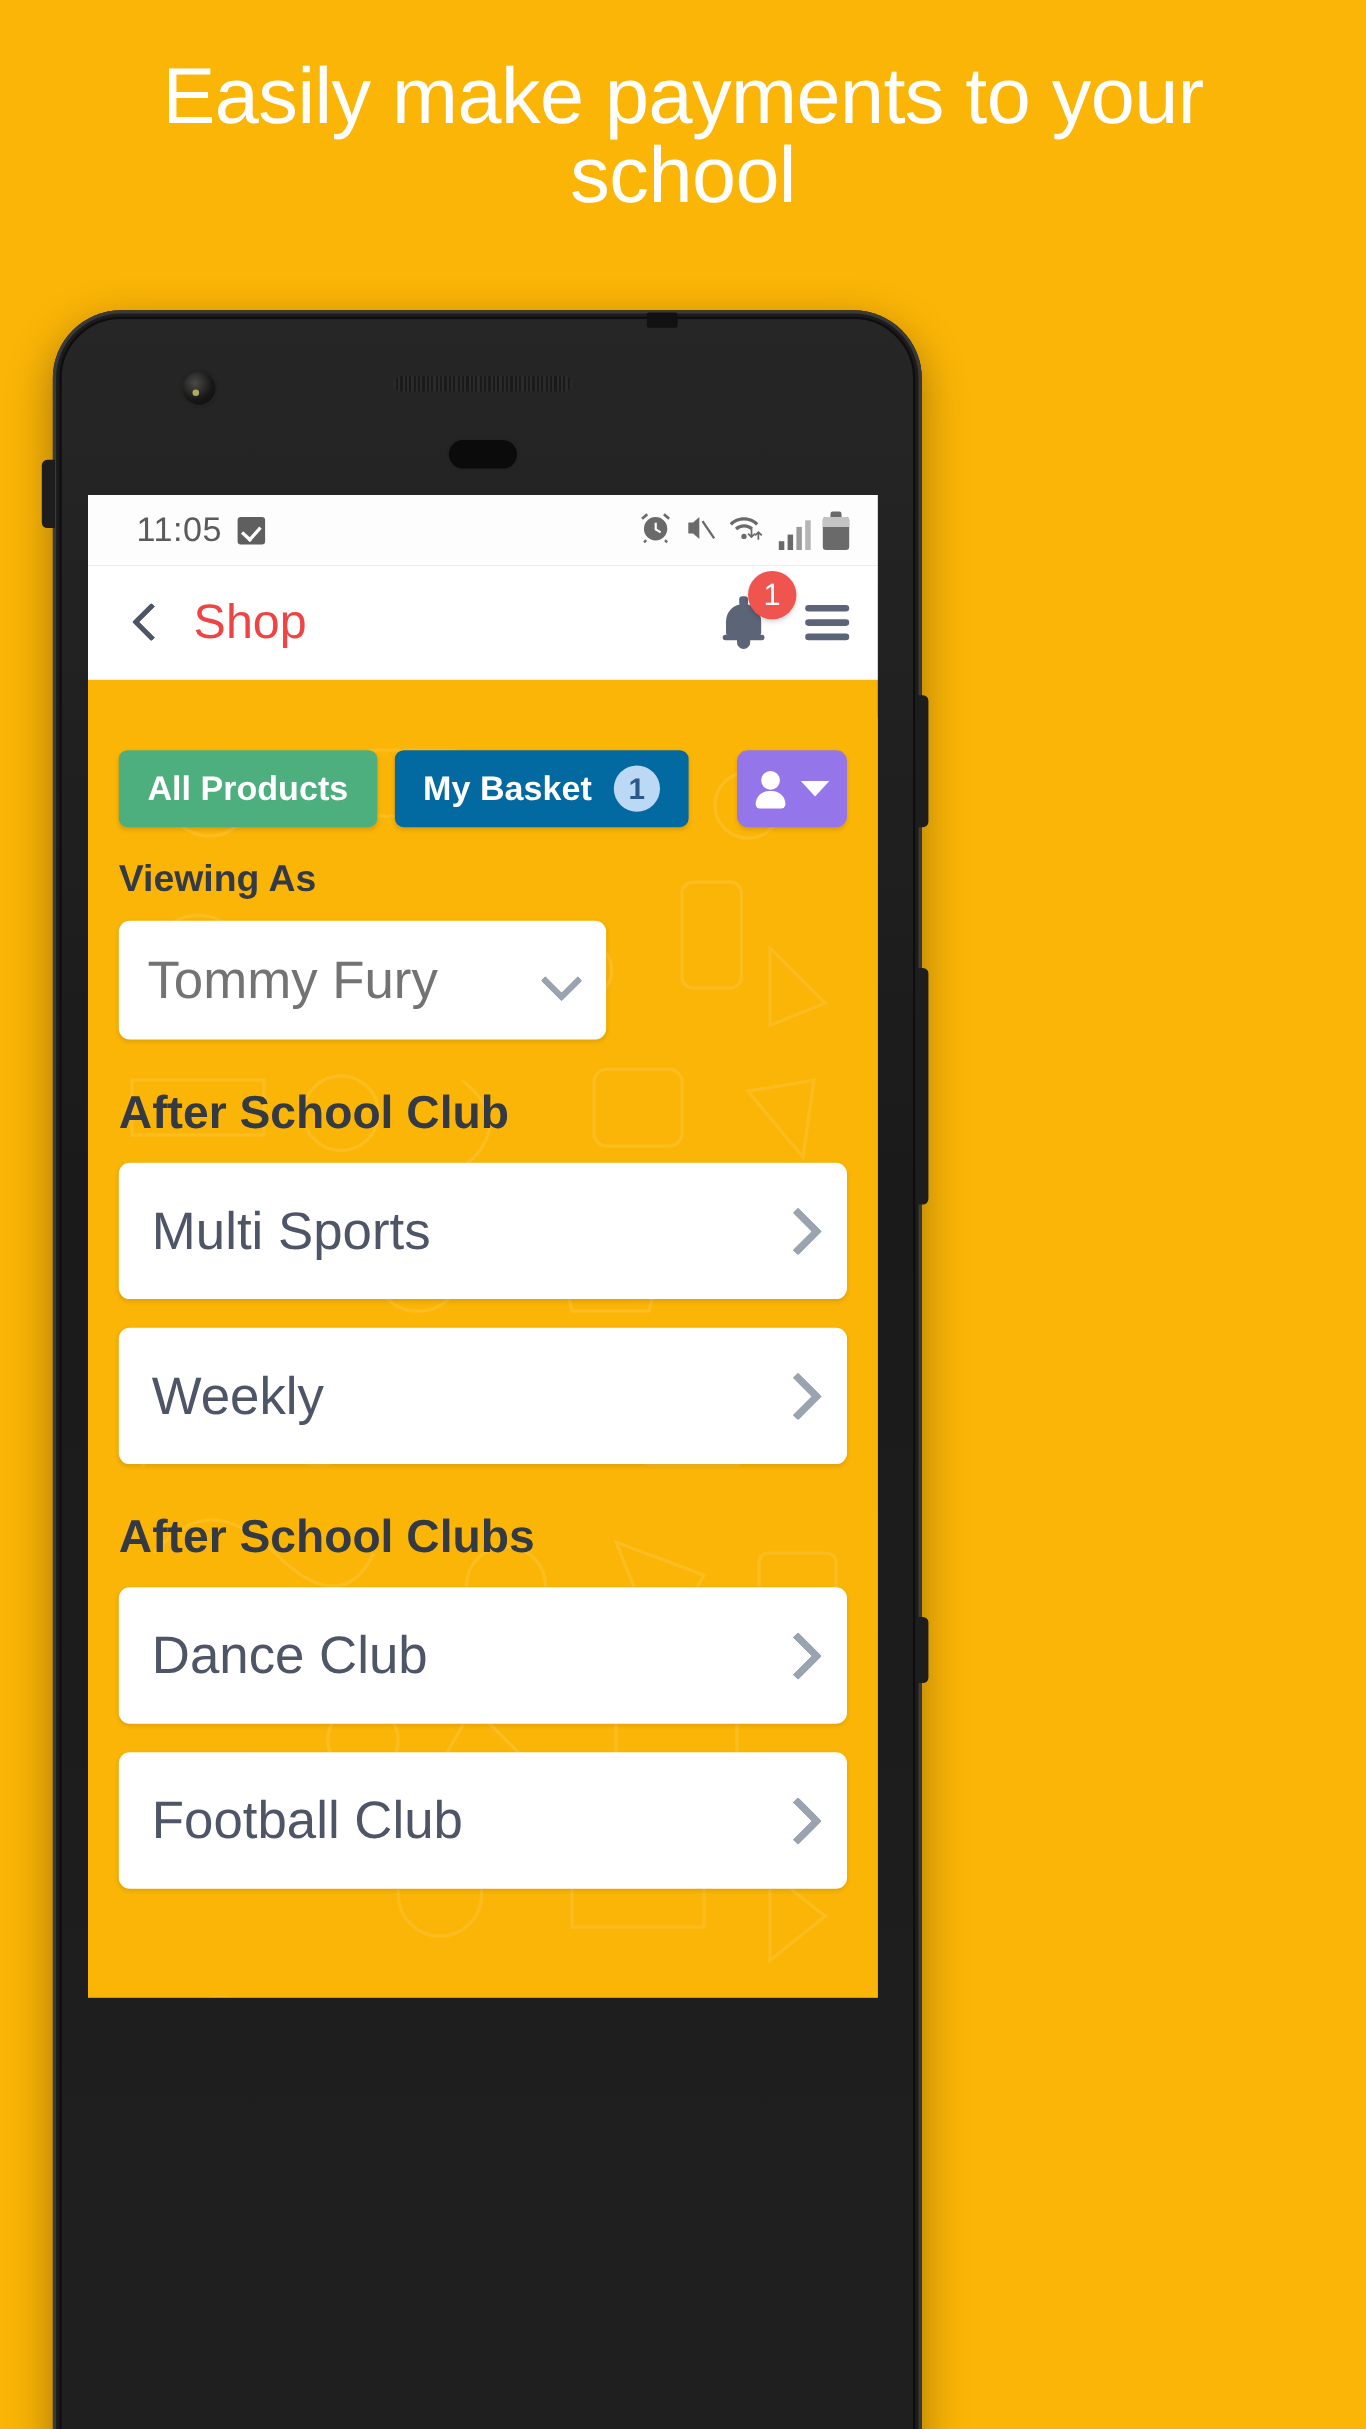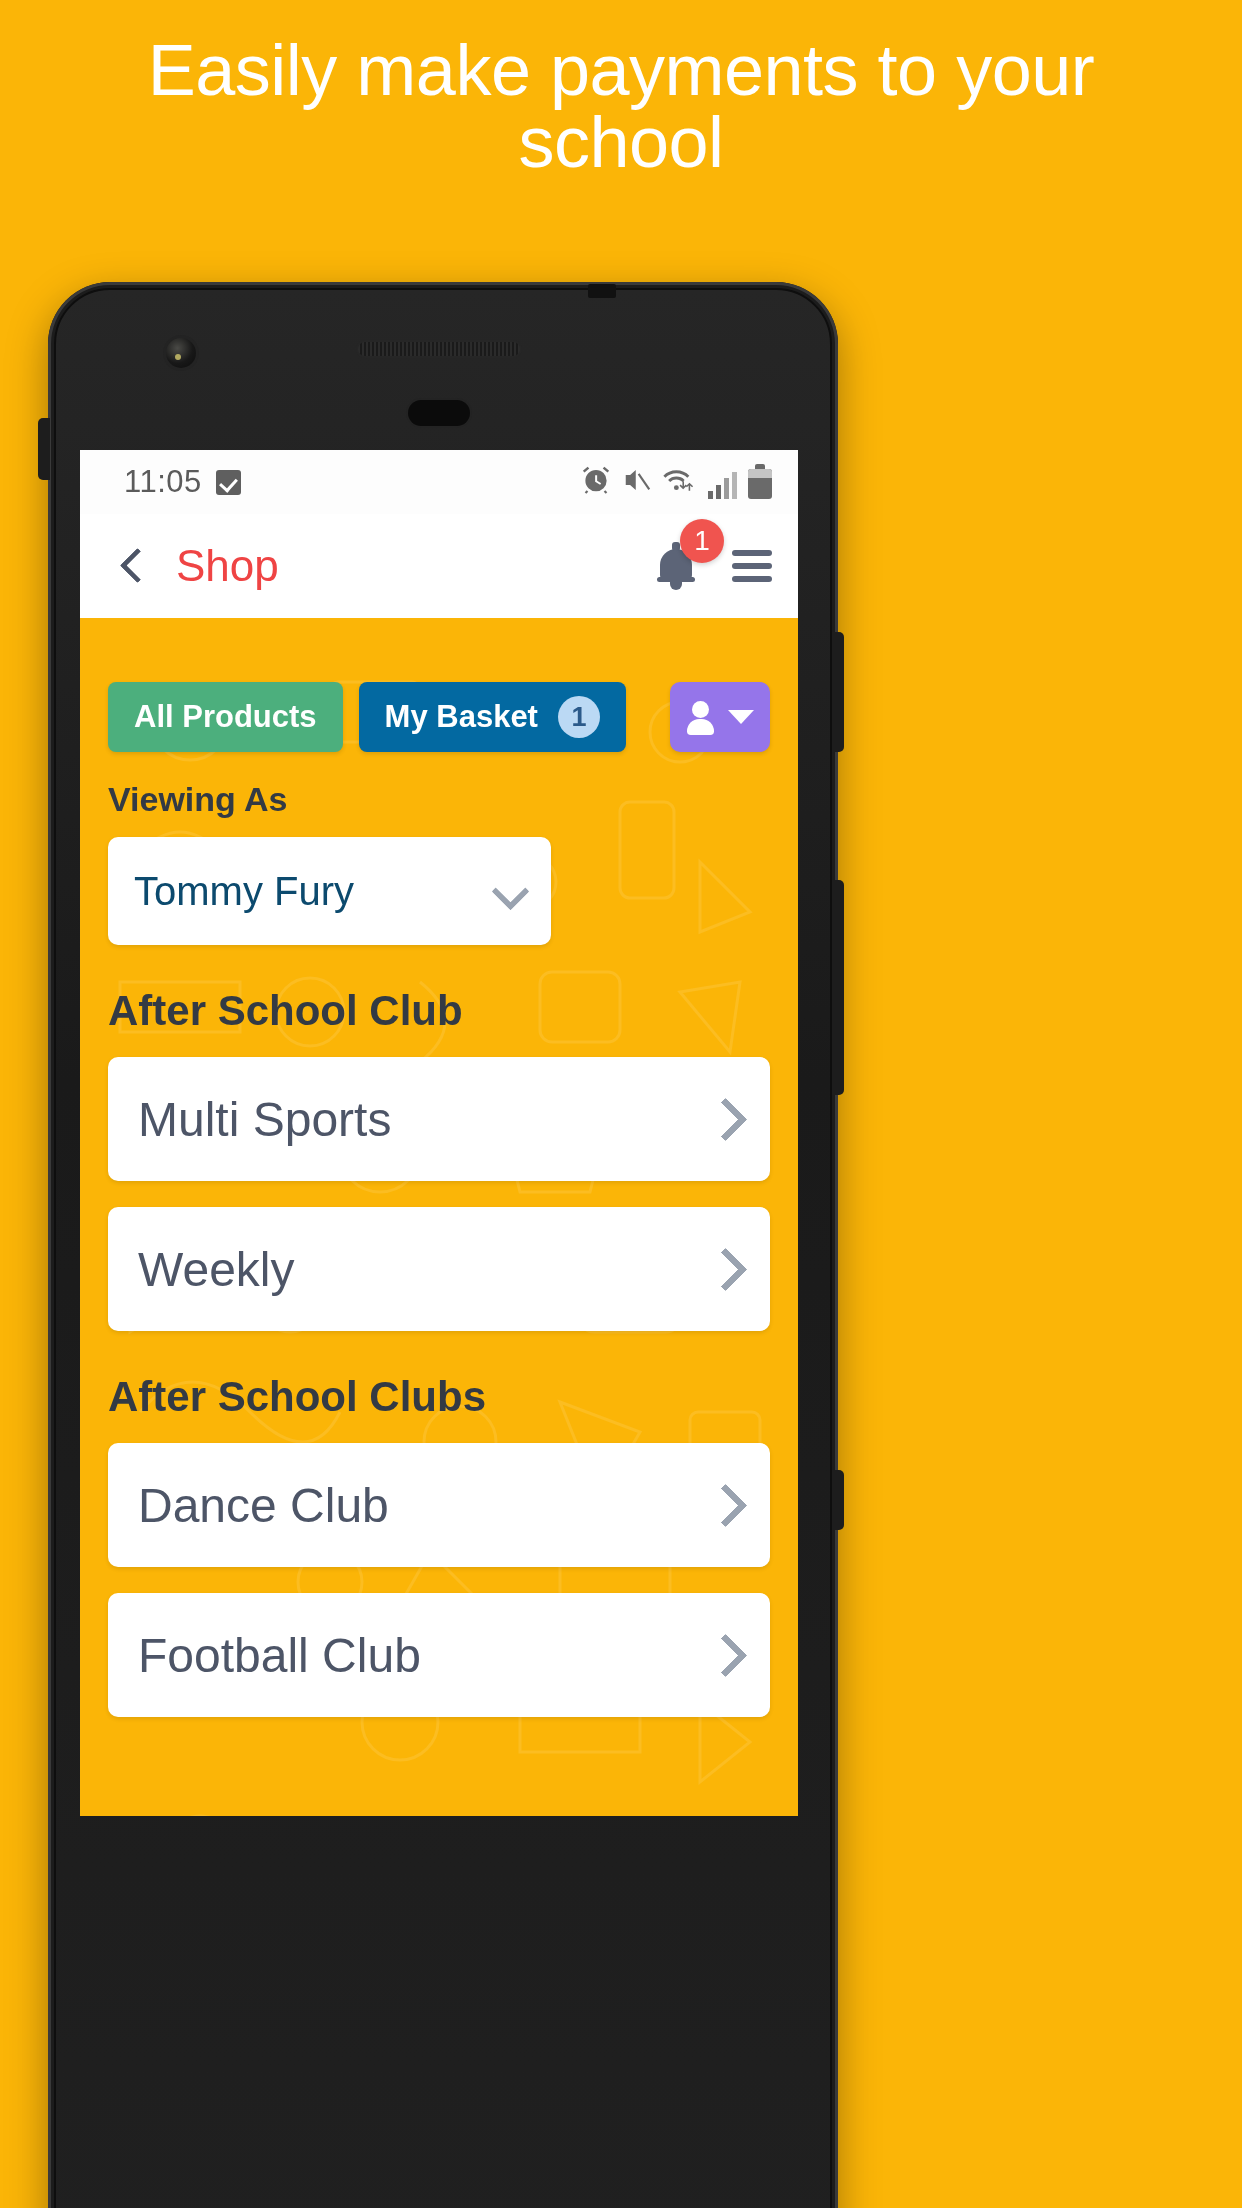--- a/index.html
+++ b/index.html
@@ -5,21 +5,21 @@
   * { margin:0; padding:0; box-sizing:border-box; }
   html, body {
     width:1242px; height:2208px;
     overflow:hidden;
     font-family:"Liberation Sans", sans-serif;
     background:#FBB507;
   }
 
   
   .promo-headline{
-    position:absolute; top:34px; left:0; width:1242px;
+    position:absolute; top:52px; left:0; width:1242px;
     text-align:center; color:#FFFFFF;
     font-size:72px; line-height:1.0; font-weight:400;
     letter-spacing:-0.5px;
     padding:0 60px;
   }
 
   
   .device{
     position:absolute; left:48px; top:282px;
     width:790px; height:1990px;
@@ -194,21 +194,21 @@
   .viewing-label{
     margin-top:28px; font-size:34px; font-weight:bold; color:#333A44;
     position:relative; z-index:2;
   }
   .select-box{
     margin-top:18px; width:443px; height:108px; background:#fff;
     border-radius:10px; display:flex; align-items:center;
     padding:0 26px; position:relative; z-index:2;
     box-shadow:0 2px 4px rgba(0,0,0,.10);
   }
-  .select-value{ font-size:40px; color:#0c4a6e; }
+  .select-value{ font-size:48px; color:#737373; }
   .select-chevron{ margin-left:auto; width:30px; height:30px; position:relative; }
   .select-chevron::before{
     content:""; position:absolute; left:2px; top:2px; width:21px; height:21px;
     border:solid #9aa3b0; border-width:0 6px 6px 0;
     transform:rotate(45deg); border-radius:2px;
   }
 
   .section-title{
     margin:42px 0 0 0; font-size:42px; font-weight:bold; color:#333A44;
     position:relative; z-index:2;

